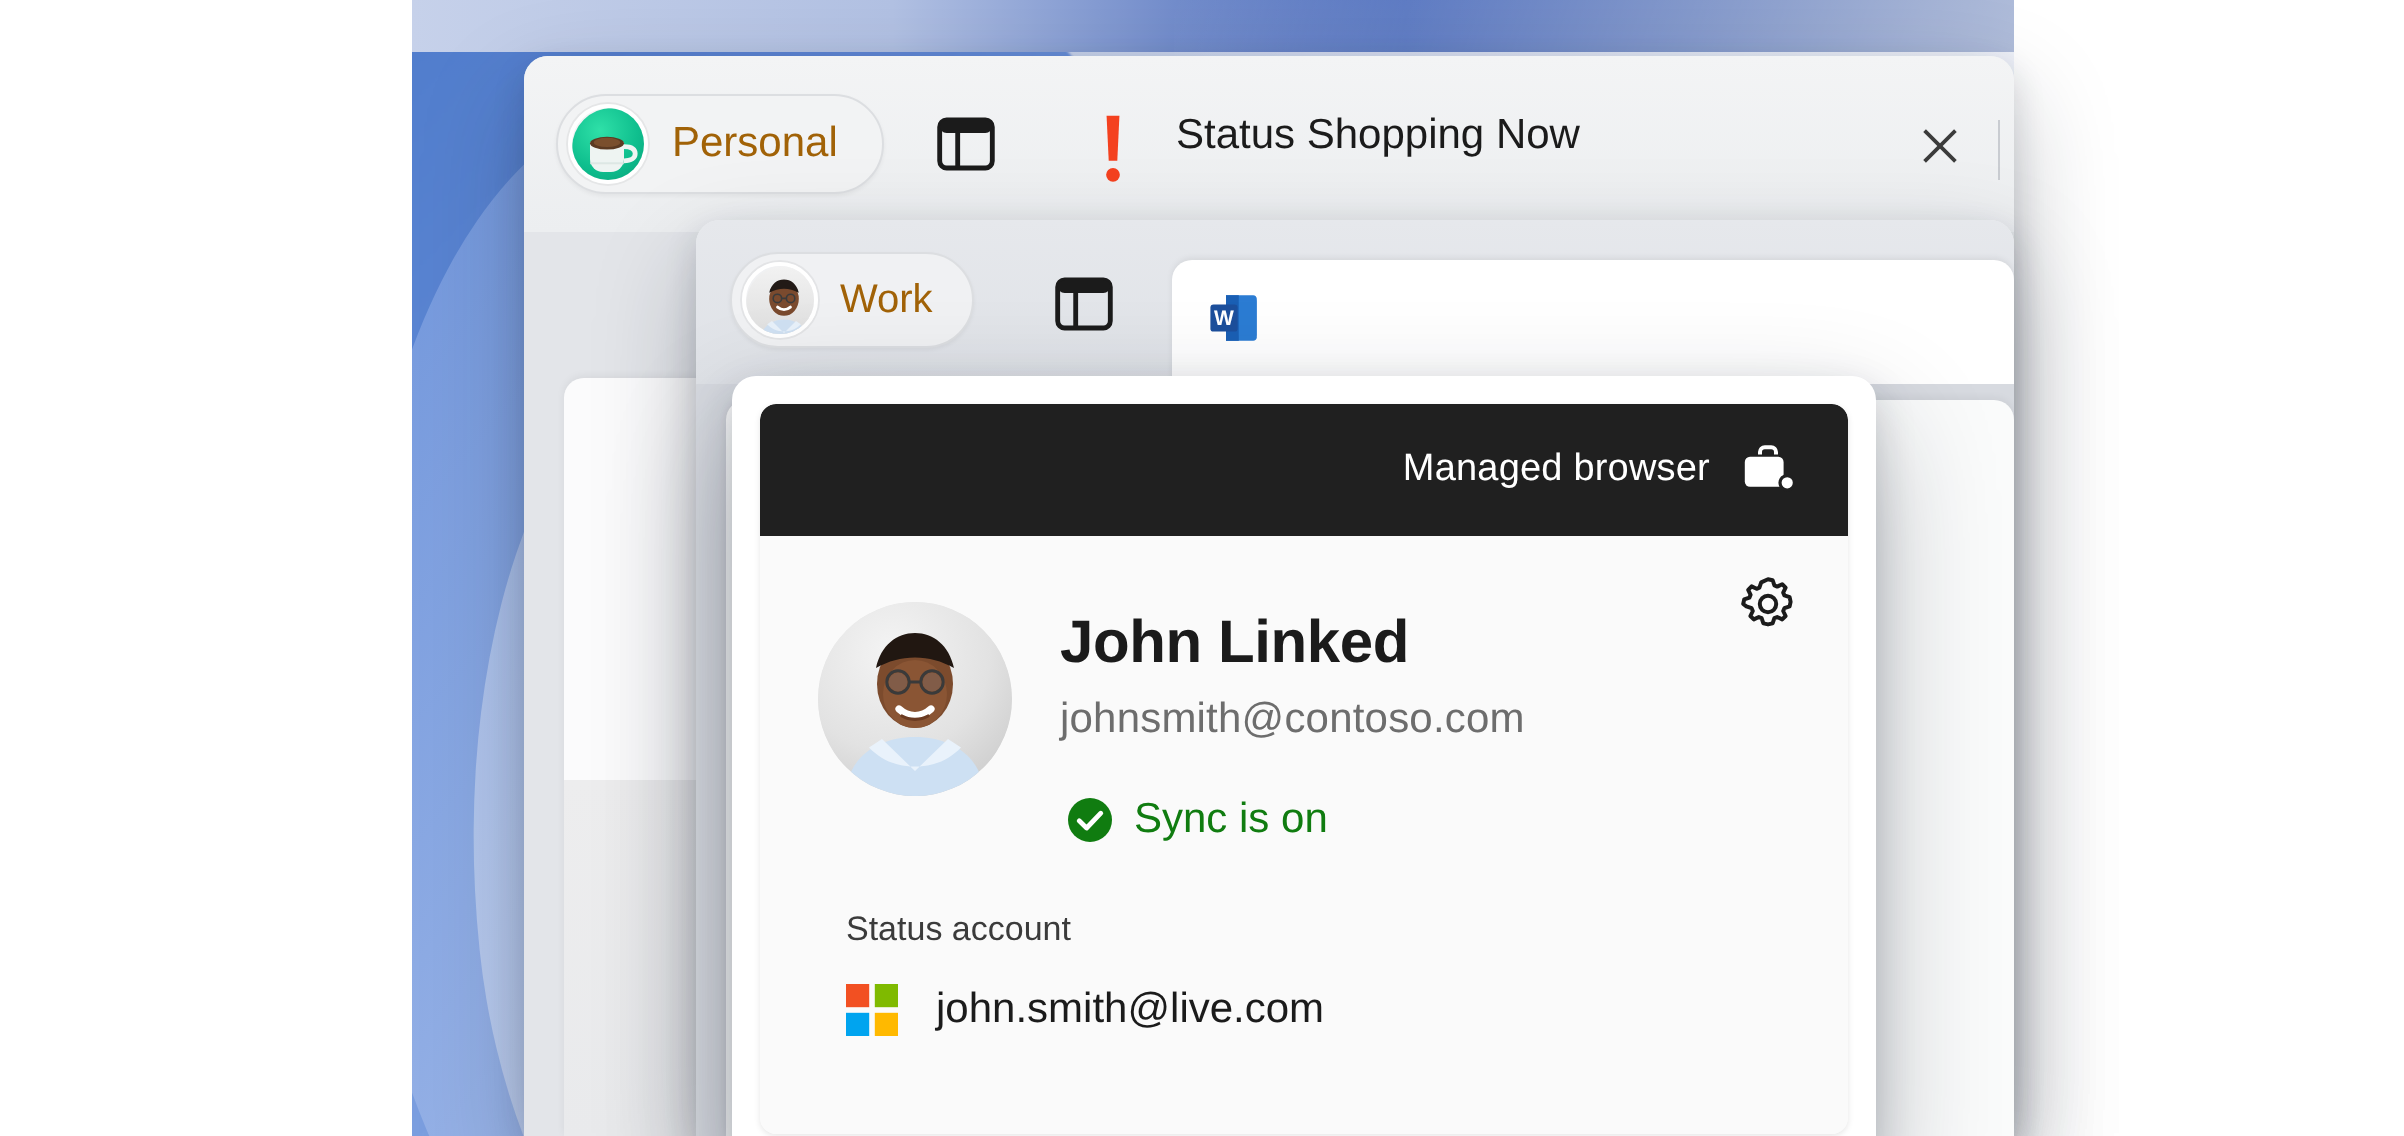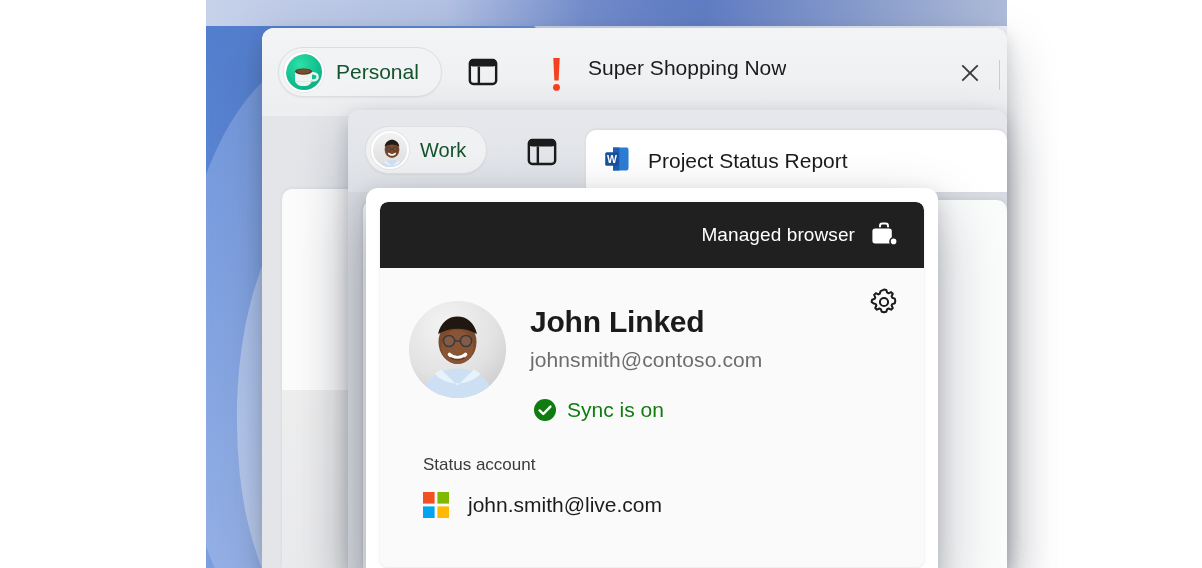--- a/index.html
+++ b/index.html
@@ -85,21 +85,21 @@
   }
   .avatar-circle {
     border-radius: 50%;
     overflow: hidden;
     flex: 0 0 auto;
     display: block;
     border: 2px solid #ffffff;
     box-shadow: 0 0 0 1px rgba(0,0,0,.05);
   }
   .pill-label {
-    color: #14532d;
+    color: #a16207;
     white-space: nowrap;
   }
   .tabstrip-tab {
     position: absolute;
     background: #ffffff;
     border-radius: 10px 10px 0 0;
     display: flex; align-items: center;
     box-shadow: 0 -1px 3px rgba(0,0,0,.07);
   }
   .tab-title {
@@ -286,21 +286,21 @@
         </svg>
       </div>
 
       <div class="icon-btn" style="left:282px; top:25px; width:24px; height:42px;">
         <svg viewBox="0 0 14 34" width="15" height="38">
           <path d="M4 2h6l-1 21H5L4 2z" fill="#f4411f"></path>
           <circle cx="7" cy="29.5" r="3.2" fill="#f4411f"></circle>
         </svg>
       </div>
 
-      <div class="tab-title" style="position:absolute; left:326px; top:28px; font-size:21px;">Super Shopping Now</div>
+      <div class="tab-title" style="position:absolute; left:326px; top:28px; font-size:21px;">Status Shopping Now</div>
 
       <div class="close-x" style="left:693px; top:30px; width:30px; height:30px;">
         <svg viewBox="0 0 20 20" width="22" height="22">
           <line x1="3" y1="3" x2="17" y2="17" stroke="#3b3b3b" stroke-width="1.7"></line>
           <line x1="17" y1="3" x2="3" y2="17" stroke="#3b3b3b" stroke-width="1.7"></line>
         </svg>
       </div>
 
       <div class="vsep" style="left:737px; top:32px; height:30px;"></div>
 
@@ -354,21 +354,20 @@
       <div class="tabstrip-tab" style="left:238px; top:20px; width:421px; height:62px; padding-left:16px; gap:16px;">
         <span style="flex:0 0 auto;">
           <svg viewBox="0 0 30 30" width="30" height="30">
             <path d="M11 3.6h13.6c1 0 1.8.8 1.8 1.8v19.2c0 1-.8 1.8-1.8 1.8H11z" fill="#2b7cd3"></path>
             <path d="M11 3.6h6.4v22.8H11z" fill="#1a5fb4"></path>
             <path d="M17.4 6.2h9v17.6h-9z" fill="#2b7cd3" opacity=".55"></path>
             <rect x="3.2" y="8.2" width="13.6" height="13.6" rx="1.6" fill="#1c4f9c"></rect>
             <text x="10" y="18.6" font-family="'Liberation Sans',sans-serif" font-size="10.5" font-weight="bold" fill="#ffffff" text-anchor="middle">W</text>
           </svg>
         </span>
-        <span class="tab-title" style="font-size:21px;">Project Status Report</span>
       </div>
     </div>
 
     <div class="win-body">
       <div class="content-sheet"></div>
     </div>
   </div>
 
   <div id="flyout">
     <div id="flyout-inner">

